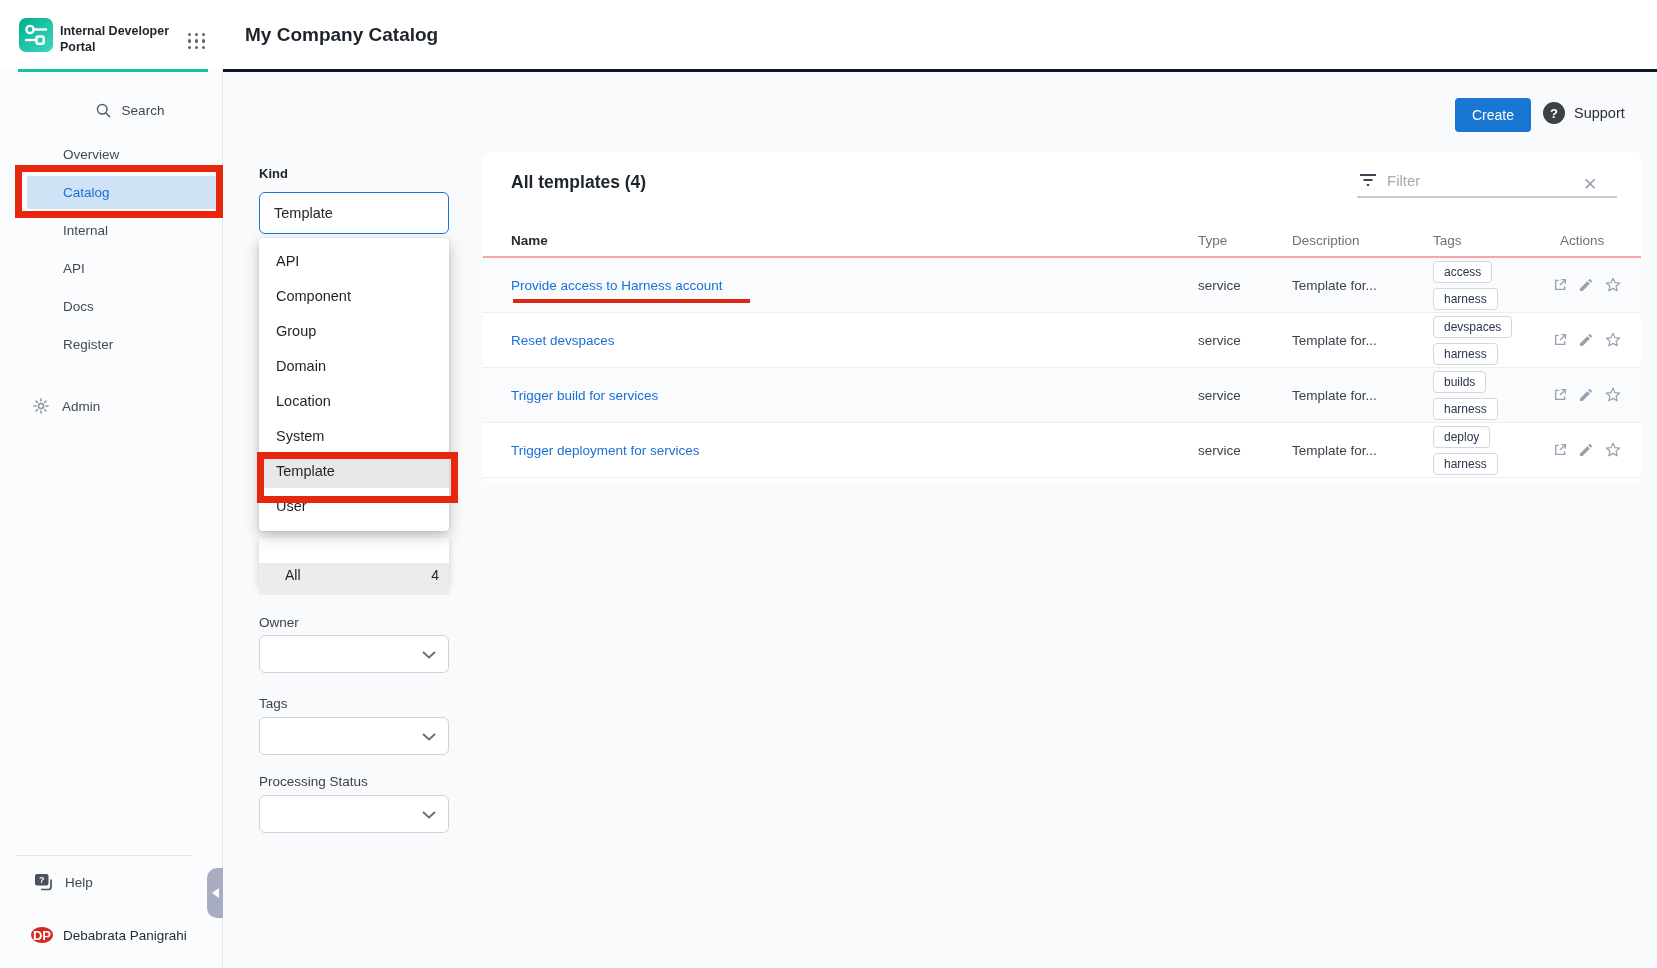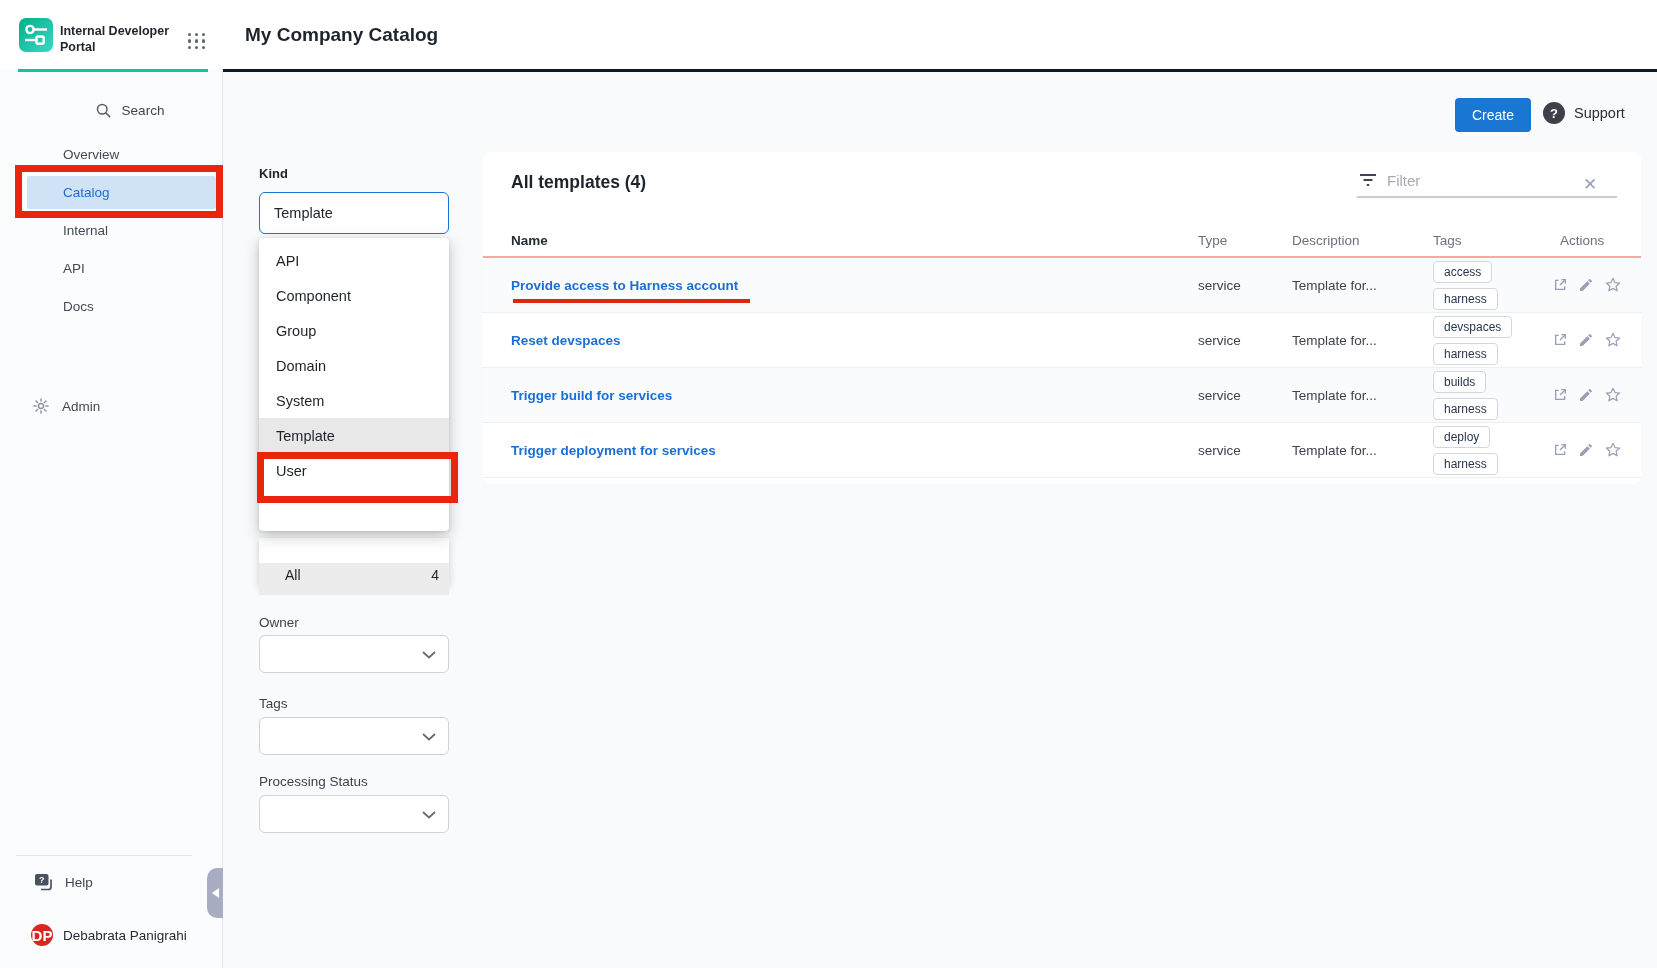--- a/index.html
+++ b/index.html
@@ -22,21 +22,21 @@
   .nav-item.sel { padding-left:0; }
   .nav-item.sel .sel-bg { margin-left:27px; width:189px; height:33px; background:#cfe2f6; border-radius:2px; display:flex; align-items:center; padding-left:36px; color:#1a6fd6; }
   .admin-row { position:absolute; left:0; top:388px; width:223px; height:36px; display:flex; align-items:center; cursor:pointer; }
   .admin-row svg { margin-left:32px; }
   .admin-row span { margin-left:12px; font-size:13.5px; color:#434a54; }
   .side-divider { position:absolute; left:16px; top:855px; width:176px; height:1px; background:#e2e4e9; }
   .help-row { position:absolute; left:0; top:869px; width:223px; height:26px; display:flex; align-items:center; cursor:pointer; }
   .help-row svg { margin-left:34px; }
   .help-row span { margin-left:11px; font-size:13.5px; color:#3f4652; }
   .user-row { position:absolute; left:0; top:921px; width:223px; height:28px; display:flex; align-items:center; cursor:pointer; }
-  .avatar { margin-left:31px; width:22px; height:22px; border-radius:50%; background:#d5281f; color:#fff; font-size:15px; font-weight:bold; display:flex; align-items:center; justify-content:center; }
+  .avatar { margin-left:31px; width:22px; height:16px; border-radius:50%; background:#d5281f; color:#fff; font-size:13px; font-weight:bold; display:flex; align-items:center; justify-content:center; }
   .user-row span.uname { margin-left:10px; font-size:13.5px; color:#272c34; }
   .collapse-tab { position:absolute; right:-1px; top:868px; width:16px; height:50px; background:#a8adc4; border-radius:10px 0 0 10px; display:flex; align-items:center; justify-content:center; cursor:pointer; }
   .collapse-tab i { width:0; height:0; border-top:5px solid transparent; border-bottom:5px solid transparent; border-right:7px solid #fff; }
 
   
   .topbar { position:absolute; left:223px; top:0; width:1434px; height:72px; background:#fff; border-bottom:3px solid #0f172a; z-index:5; }
   .page-title { position:absolute; left:22px; top:24px; font-size:19px; font-weight:bold; color:#1e242c; }
 
   
   .content { position:absolute; left:223px; top:72px; width:1434px; height:896px; }
@@ -66,21 +66,21 @@
   .filter-box input::placeholder { color:#a6abb3; }
   .clear-x { position:absolute; left:1100px; top:22px; font-size:17px; color:#9ba1b5; cursor:pointer; }
   .tgrid { display:grid; grid-template-columns:715px 94px 141px 116px 1fr; align-items:center; }
   .thead { position:absolute; left:0; top:72px; width:1158px; height:34px; border-bottom:2px solid #fca5a5; }
   .thead .hc { font-size:13.5px; color:#6b717d; }
   .thead .hc.first { padding-left:28px; color:#272d35; font-weight:bold; }
   .thead .hc.last { padding-left:11px; }
   .tbody { position:absolute; left:0; top:106px; width:1158px; }
   .trow { height:55px; border-bottom:1px solid #eceef2; }
   .trow.alt { background:#fafbfd; }
-  .name-link { padding-left:28px; font-size:13.5px; font-weight:bold; color:#1a6fd6; text-decoration:none; cursor:pointer; }
+  .name-link { padding-left:28px; font-size:13.5px; font-weight:normal; color:#1a6fd6; text-decoration:none; cursor:pointer; }
   .cell { font-size:13.5px; color:#3c434d; }
   .tags-cell { display:flex; flex-direction:column; align-items:flex-start; gap:5px; }
   .chip { font-size:12px; color:#28364e; background:#fff; border:1px solid #d3d7dc; border-radius:4px; padding:3px 10px; white-space:nowrap; }
   .acts { display:flex; align-items:center; gap:10px; padding-left:3px; }
   .acts svg { cursor:pointer; }
 
   
   .anno { position:absolute; border:7px solid #e8250d; z-index:40; pointer-events:none; }
   .anno-underline { position:absolute; background:#dc2715; z-index:40; pointer-events:none; }
 </style>
@@ -140,20 +140,23 @@
       </div>
     <div class="nav-item">
         <span>Internal</span>
       </div>
     <div class="nav-item">
         <span>API</span>
       </div>
     <div class="nav-item">
         <span>Docs</span>
       </div>
+    <div class="nav-item">
+        <span>Register</span>
+      </div>
   </div>
 
   <div class="anno" style="left:15px; top:165px; width:208px; height:53px;"></div>
 
   <div class="admin-row">
     <svg width="18" height="18" viewBox="0 0 24 24">
       <g stroke="#8d93a0" stroke-width="2" fill="none" stroke-linecap="round">
         <circle cx="12" cy="12" r="3.4"></circle>
         <line x1="12" y1="2.6" x2="12" y2="5.4"></line>
           <line x1="12" y1="18.6" x2="12" y2="21.4"></line>
@@ -204,20 +207,21 @@
   <div class="flabel" style="top:94px;">Kind</div>
   <div class="kind-select">
     <span>Template</span>
   </div>
 
   <div class="dropdown">
     <div class="dd-item">API</div>
     <div class="dd-item">Component</div>
     <div class="dd-item">Group</div>
     <div class="dd-item">Domain</div>
+    <div class="dd-item">Location</div>
     <div class="dd-item">System</div>
     <div class="dd-item hl">Template</div>
     <div class="dd-item">User</div>
   </div>
 
   <div class="anno" style="left:34px; top:380px; width:201px; height:51px;"></div>
 
   <div class="kind-counts">
     <div class="all-row">
       <span>All</span>

